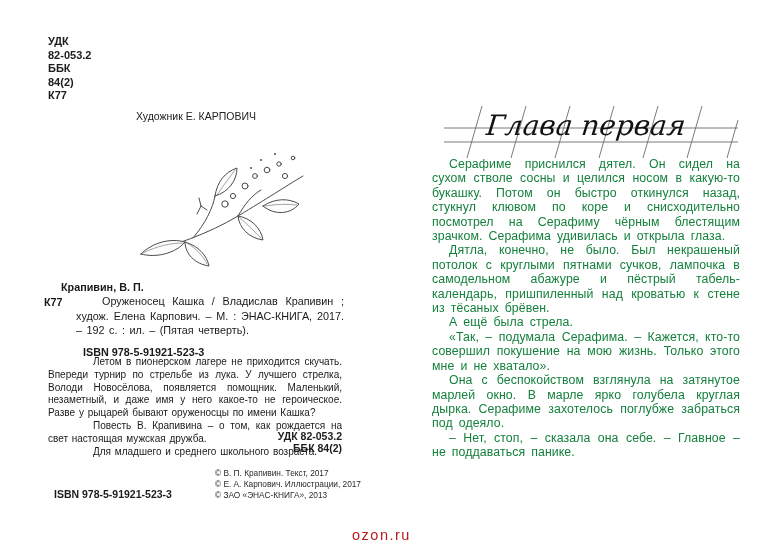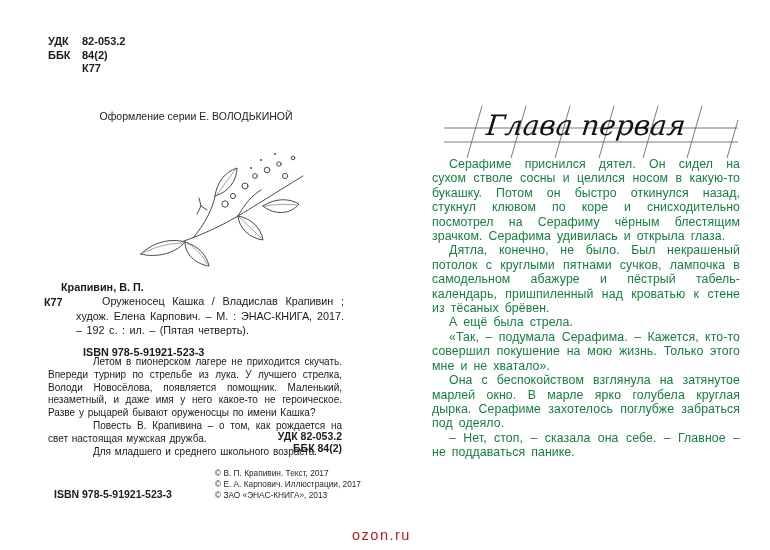--- a/index.html
+++ b/index.html
@@ -2,21 +2,21 @@
 <html lang="ru"><head>
 <meta charset="utf-8">
 <style>
   html,body{margin:0;padding:0;background:#fff;}
   .book{position:relative;width:770px;height:550px;background:#fff;overflow:hidden;
         font-family:"Liberation Sans",sans-serif;color:#1c1c1c;}
   .abs{position:absolute;}
 
   
   .class-top{left:48px;top:35px;font-weight:bold;font-size:11px;line-height:13.5px;}
-  .class-top .row{display:flex;}
+  .class-top .row{display:flex;flex-direction:column;}
   .class-top .lbl{width:34px;}
 
   .credits{left:48px;top:108px;width:296px;text-align:center;font-size:10.5px;line-height:16.5px;color:#222;}
 
   .illustration{left:133px;top:146px;width:205px;height:128px;}
 
   .catalog{left:44px;top:280px;width:300px;font-size:10.8px;line-height:14.4px;color:#1a1a1a;}
   .catalog .author{font-weight:bold;margin-left:17px;}
   .catalog .entry{position:relative;}
   .catalog .sign{position:absolute;left:0;top:1px;font-weight:bold;}
@@ -61,21 +61,21 @@
         <span class="lbl">ББК</span>
         <span>84(2)</span>
       </div>
       <div class="row">
         <span class="lbl"></span>
         <span>К77</span>
       </div>
     </div>
 
     <div class="abs credits">
-      <div>Оформление серии  Е. ВОЛОДЬКИНОЙ</div>
+      <div>Художник  Е. КАРПОВИЧ</div>
     </div>
 
     <div class="abs illustration">
       <svg width="205" height="128" viewBox="0 0 205 128">
         <g fill="none" stroke="#4a4a4a" stroke-width="1" stroke-linecap="round">
           <path d="M8 108 C 40 100, 75 88, 105 70 S 150 42, 170 30"></path>
           <path d="M60 92 C 72 78, 80 62, 82 50"></path>
           <path d="M105 70 C 112 58, 118 50, 128 44"></path>
           <path d="M8 108 C 20 96, 38 92, 52 96 C 42 108, 22 112, 8 108 Z" fill="#fdfdfd"></path>
           <path d="M52 96 C 66 100, 74 110, 76 120 C 62 118, 52 108, 52 96 Z" fill="#fdfdfd"></path>

